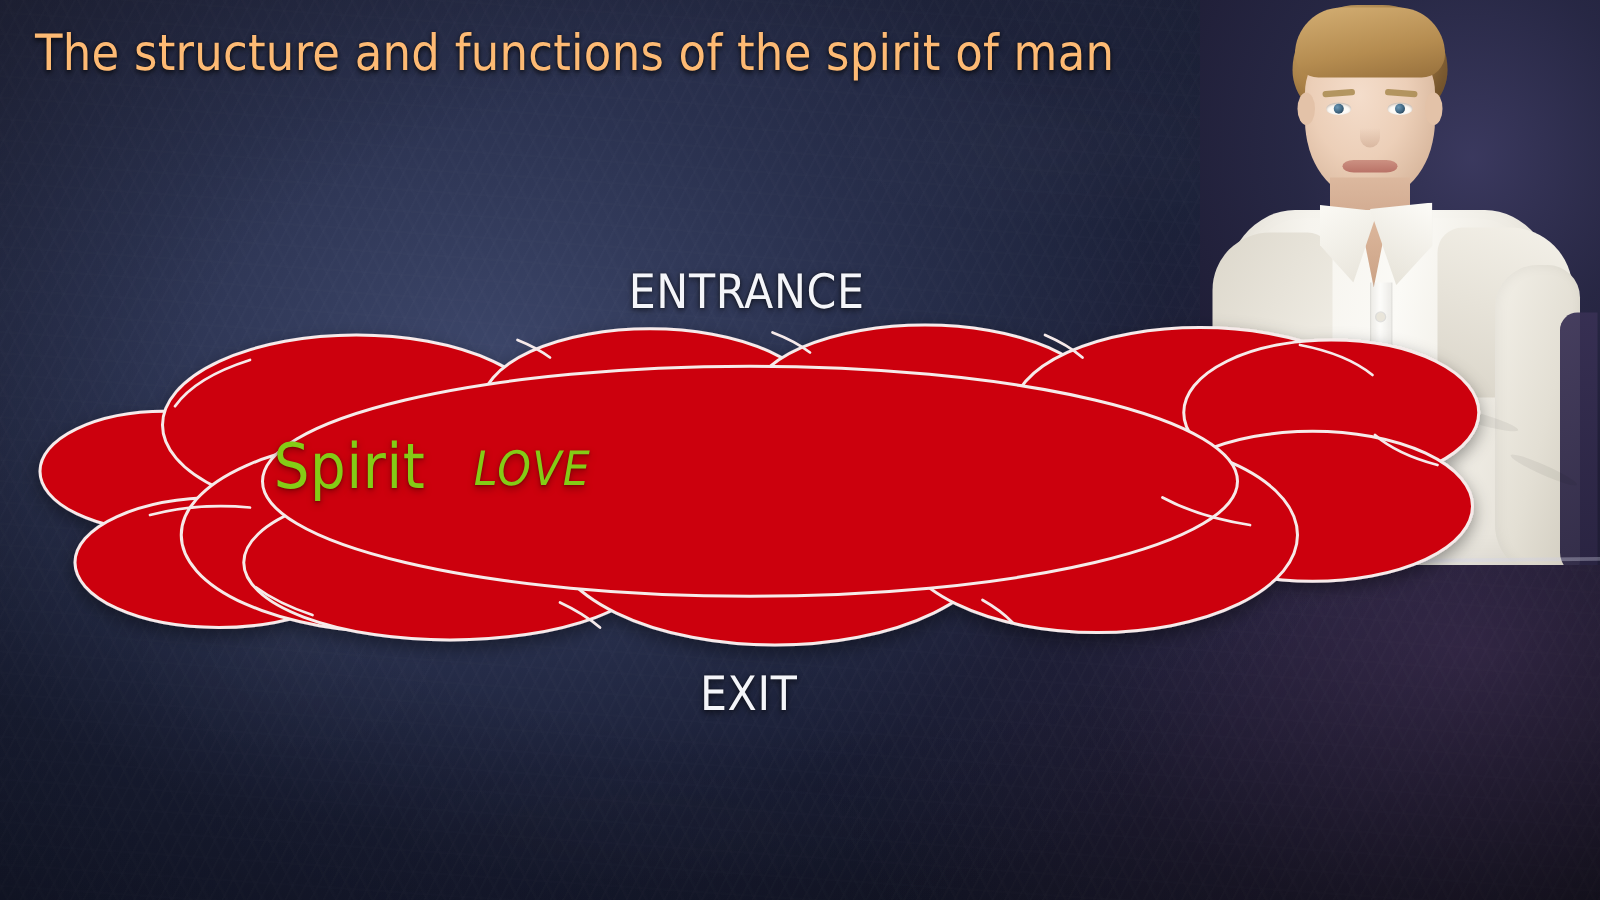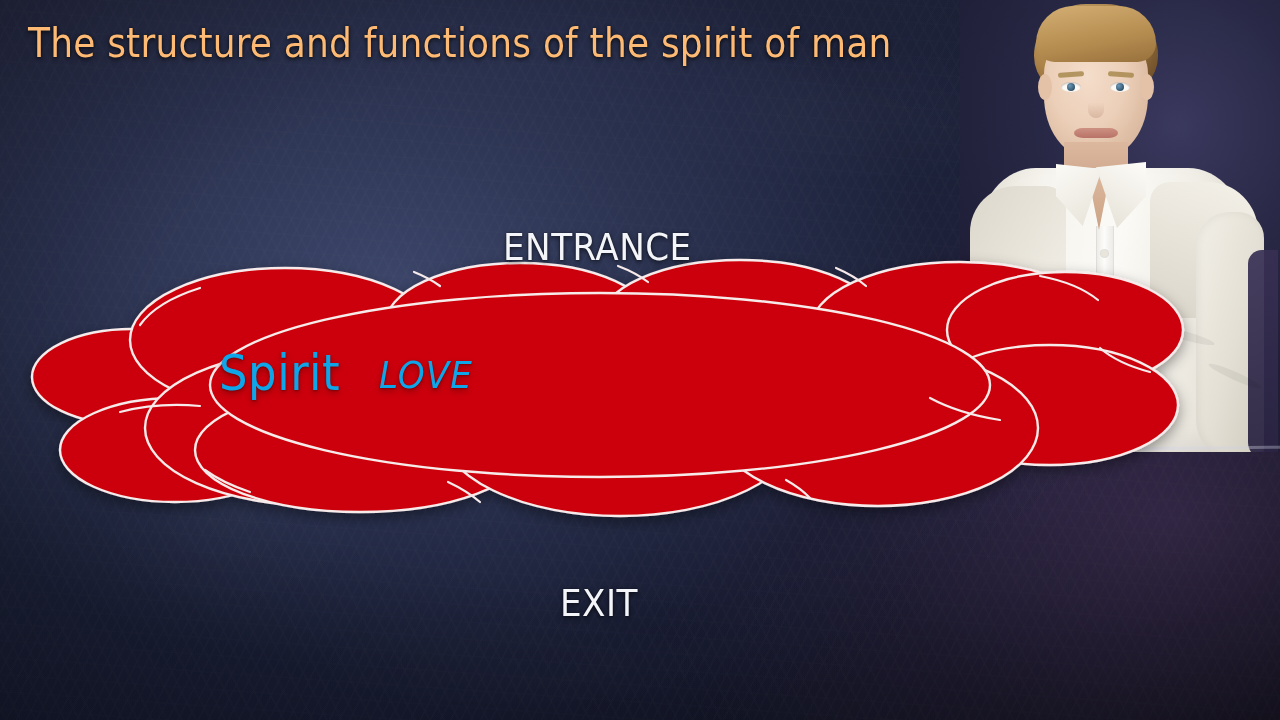--- a/index.html
+++ b/index.html
@@ -216,27 +216,27 @@
   .cloud-label {
     position: absolute;
     z-index: 6;
     color: #f4f5f9;
     font-weight: 300;
     font-stretch: condensed;
     letter-spacing: .5px;
     text-shadow: 0 2px 5px rgba(0,0,0,.60), 0 0 2px rgba(0,0,0,.45);
     white-space: nowrap;
   }
-  #entrance-label { left: 503px; top: 225px; font-size: 38px; }
-  #exit-label     { left: 560px; top: 533px; font-size: 38px; margin-top: 48px; }
+  #entrance-label { left: 503px; top: 211px; font-size: 38px; }
+  #exit-label     { left: 560px; top: 533px; font-size: 38px; }
 
   .cloud-text {
     position: absolute;
     z-index: 6;
-    color: #0ea5e9;
+    color: #84cc16;
     font-weight: 300;
     font-stretch: condensed;
     text-shadow: 0 3px 6px rgba(90,0,0,.55), 0 1px 2px rgba(60,0,0,.5);
     white-space: nowrap;
   }
   #spirit-text { left: 219px; top: 344px; font-size: 50px; letter-spacing: .5px; }
   #love-text   { left: 379px; top: 353px; font-size: 38px; letter-spacing: 1px; font-style: italic; }
 </style>
 </head>
 <body>

